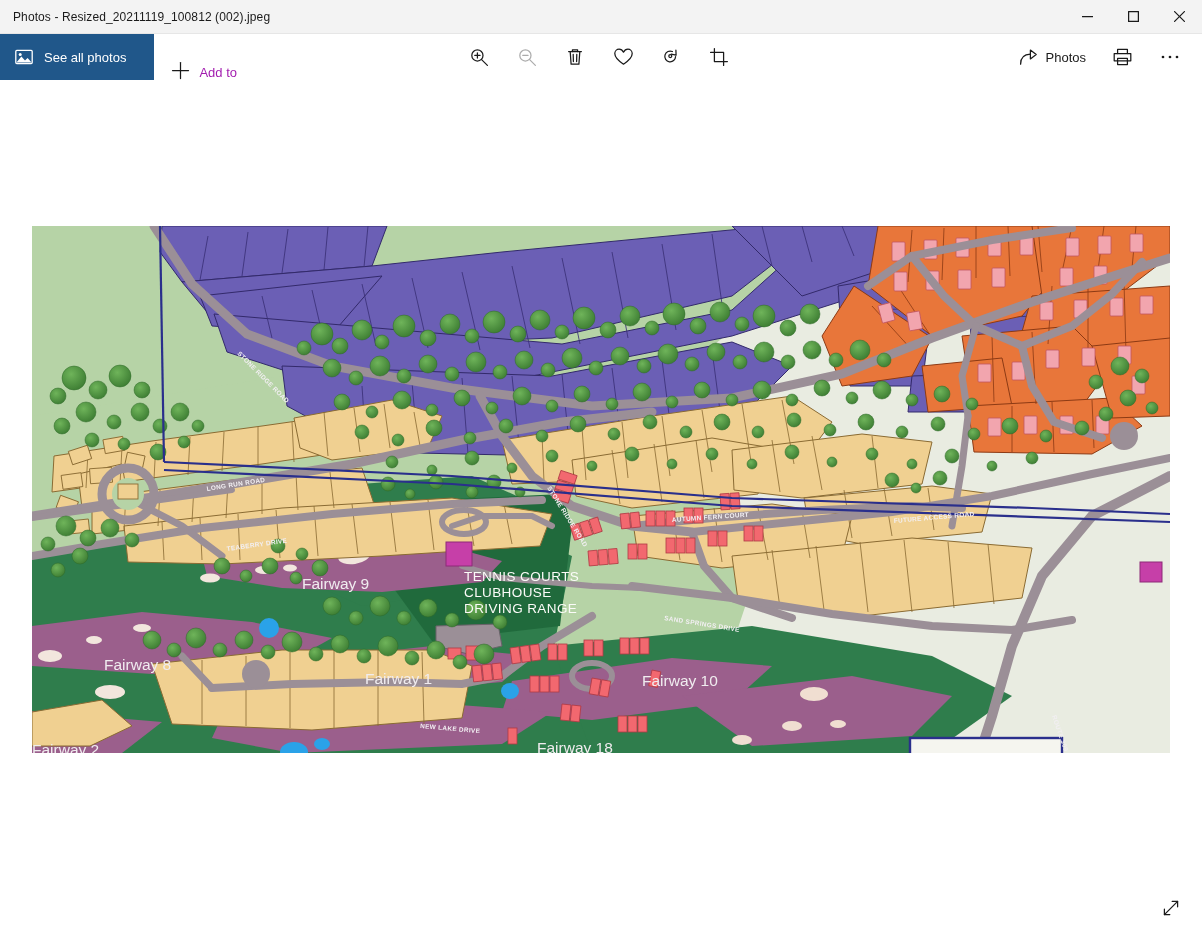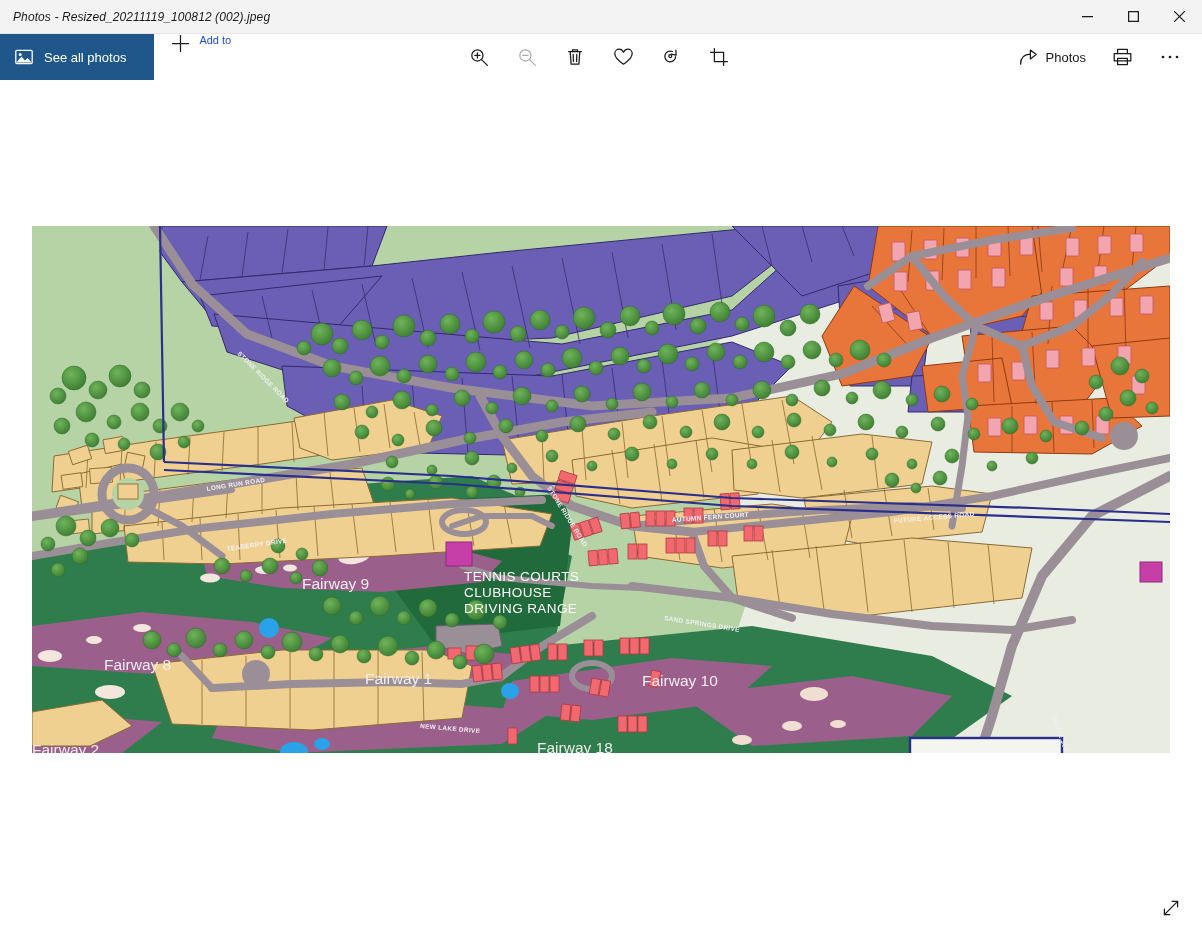--- a/index.html
+++ b/index.html
@@ -16,21 +16,20 @@
     height: 34px; width: 100%;
     background: #f3f3f3;
     border-bottom: 1px solid #e6e6e6;
     display: flex; align-items: center;
     position: relative;
   }
   .title-text {
     font-size: 12px; color: #1a1a1a;
     padding-left: 13px; letter-spacing: .1px;
     white-space: nowrap;
-    font-style: italic;
   }
   .win-controls { margin-left: auto; display: flex; height: 34px; }
   .win-btn {
     width: 46px; height: 34px;
     display: flex; align-items: center; justify-content: center;
     cursor: default;
   }
   .win-btn svg { stroke: #1a1a1a; stroke-width: 1; fill: none; }
 
   
@@ -43,23 +42,23 @@
   .see-all {
     background: #20578a;
     color: #ffffff;
     display: flex; align-items: center; gap: 11px;
     padding: 0 28px 0 15px;
     font-size: 13px;
     cursor: default;
     min-width: 121px;
   }
   .add-to {
-    display: flex; align-items: flex-start; gap: 9px;
+    display: flex; align-items: flex-end; gap: 9px;
     padding: 0 16px 0 17px;
-    font-size: 11px; color: #1d4ed8;
+    font-size: 13px; color: #a21caf;
     cursor: default;
   }
 
   .cmd-center {
     display: flex; align-items: center;
     position: absolute; left: 455px; top: 0; height: 46px;
   }
   .cmd-right {
     display: flex; align-items: center;
     position: absolute; right: 8px; top: 0; height: 46px;

